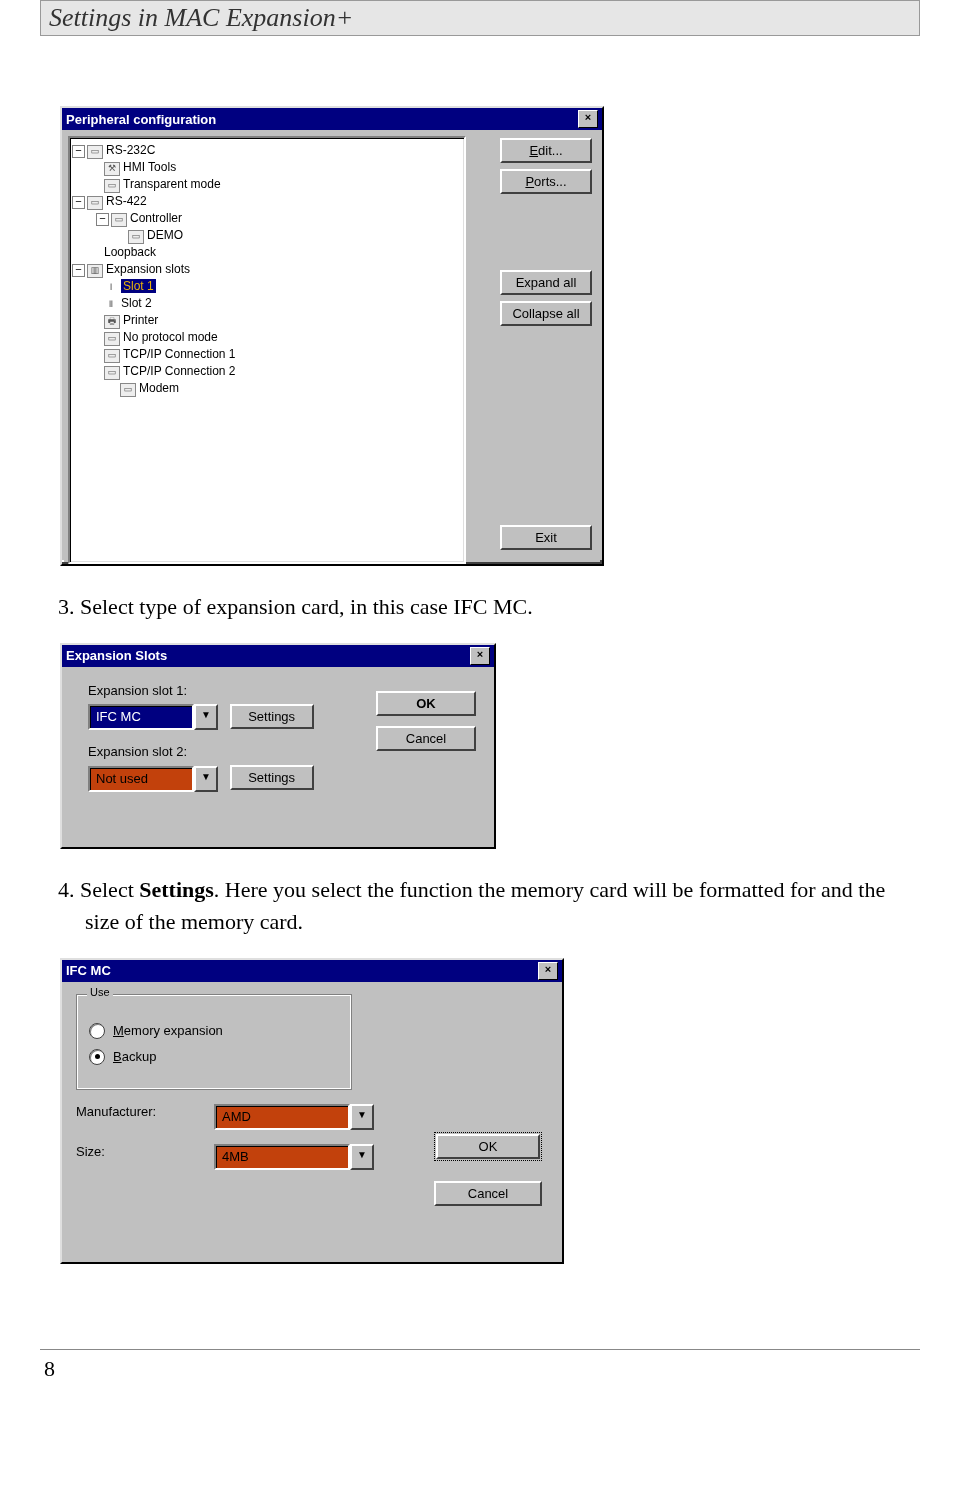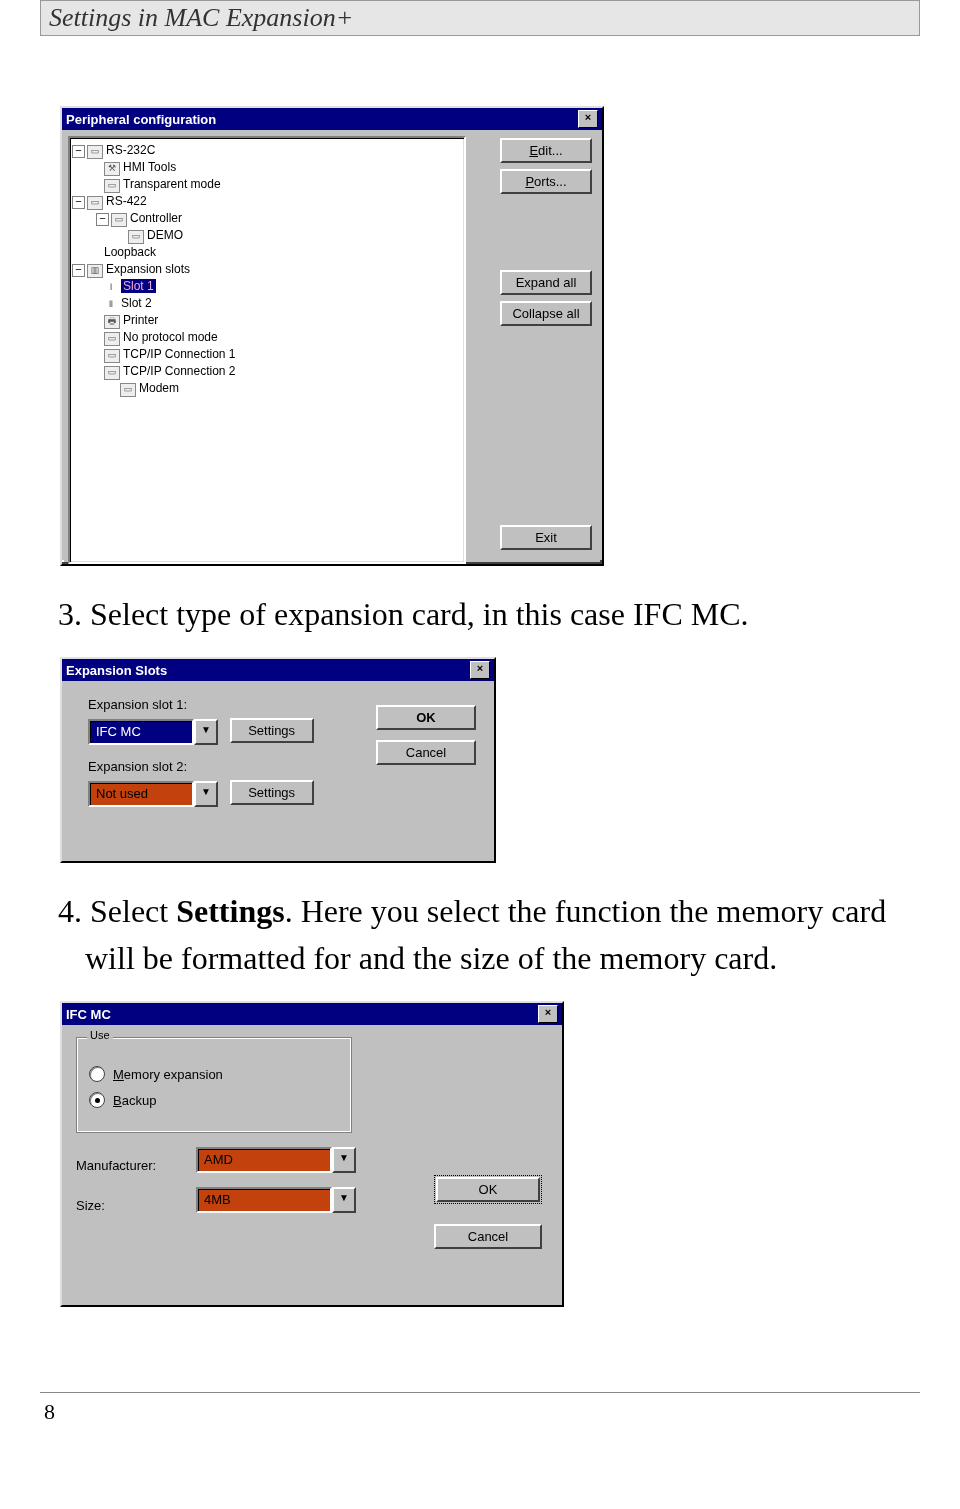--- a/index.html
+++ b/index.html
@@ -16,21 +16,21 @@
   .header-bar {
     background: #e6e6e6;
     border: 1px solid #999;
     padding: 2px 8px;
     font-style: italic;
     font-size: 26px;
     margin-bottom: 70px;
     color:#333;
   }
   .instruction {
-    font-size: 32px;
+    font-size: 22px;
     line-height: 1.45;
     margin: 20px 0 20px 45px;
     text-indent: -27px;
   }
   .bold { font-weight: bold; }
   
   .win {
     position: relative;
     background: #c0c0c0;
     border: 2px solid #000;
@@ -90,21 +90,21 @@
     font-size:12px;
     overflow:hidden;
   }
   .tree-item{
     white-space:nowrap;
     line-height:17px;
     padding-left:0;
   }
   .ticon{display:inline-block;width:14px;height:12px;border:1px solid #888;margin:0 3px -2px 0;background:#eee;font-size:9px;line-height:11px;text-align:center;color:#555;}
   .toggle{display:inline-block;width:11px;height:11px;border:1px solid #808080;background:#fff;text-align:center;line-height:9px;font-size:11px;margin-right:2px;color:#000;}
-  .sel{background:#000080;color:#f9a8d4;padding:0 2px;}
+  .sel{background:#000080;color:#eab308;padding:0 2px;}
   
   .btncol{position:absolute;right:10px;top:8px;display:flex;flex-direction:column;gap:6px;}
   .btncol .gap{height:64px;}
   
   .dlg2 .client{padding:10px 14px 14px 26px;}
   .fieldlabel{font-weight:normal;margin:6px 0 6px 0;}
   .combo{
     display:inline-flex;align-items:stretch;height:26px;vertical-align:middle;
   }
   .combo .cval{
@@ -131,21 +131,21 @@
   .radio{
     width:14px;height:14px;border-radius:50%;
     border:1px solid #404040;background:#fff;
     box-shadow: inset 1px 1px #808080;
     display:inline-flex;align-items:center;justify-content:center;
   }
   .radio .dot{width:5px;height:5px;border-radius:50%;background:#000;}
   .dlg3 .rightcol{position:absolute;right:20px;top:150px;display:flex;flex-direction:column;gap:20px;}
   .dlg3 .okfocus{border:1px dotted #000;padding:1px;}
   .dlg3 .okfocus .btn{min-width:100px;}
-  .field-row{display:flex;align-items:flex-end;margin:14px 0;}
+  .field-row{display:flex;align-items:flex-start;gap:18px;margin:14px 0;}
   .field-row .lbl{min-width:120px;}
   hr.footer{margin:40px 40px 6px 40px;border:none;border-top:1px solid #888;}
   .pagenum{font-size:22px;margin-left:44px;}
 </style>
 </head>
 <body>
 
 <div class="page">
   <div class="header-bar">Settings in MAC Expansion+</div>
 

